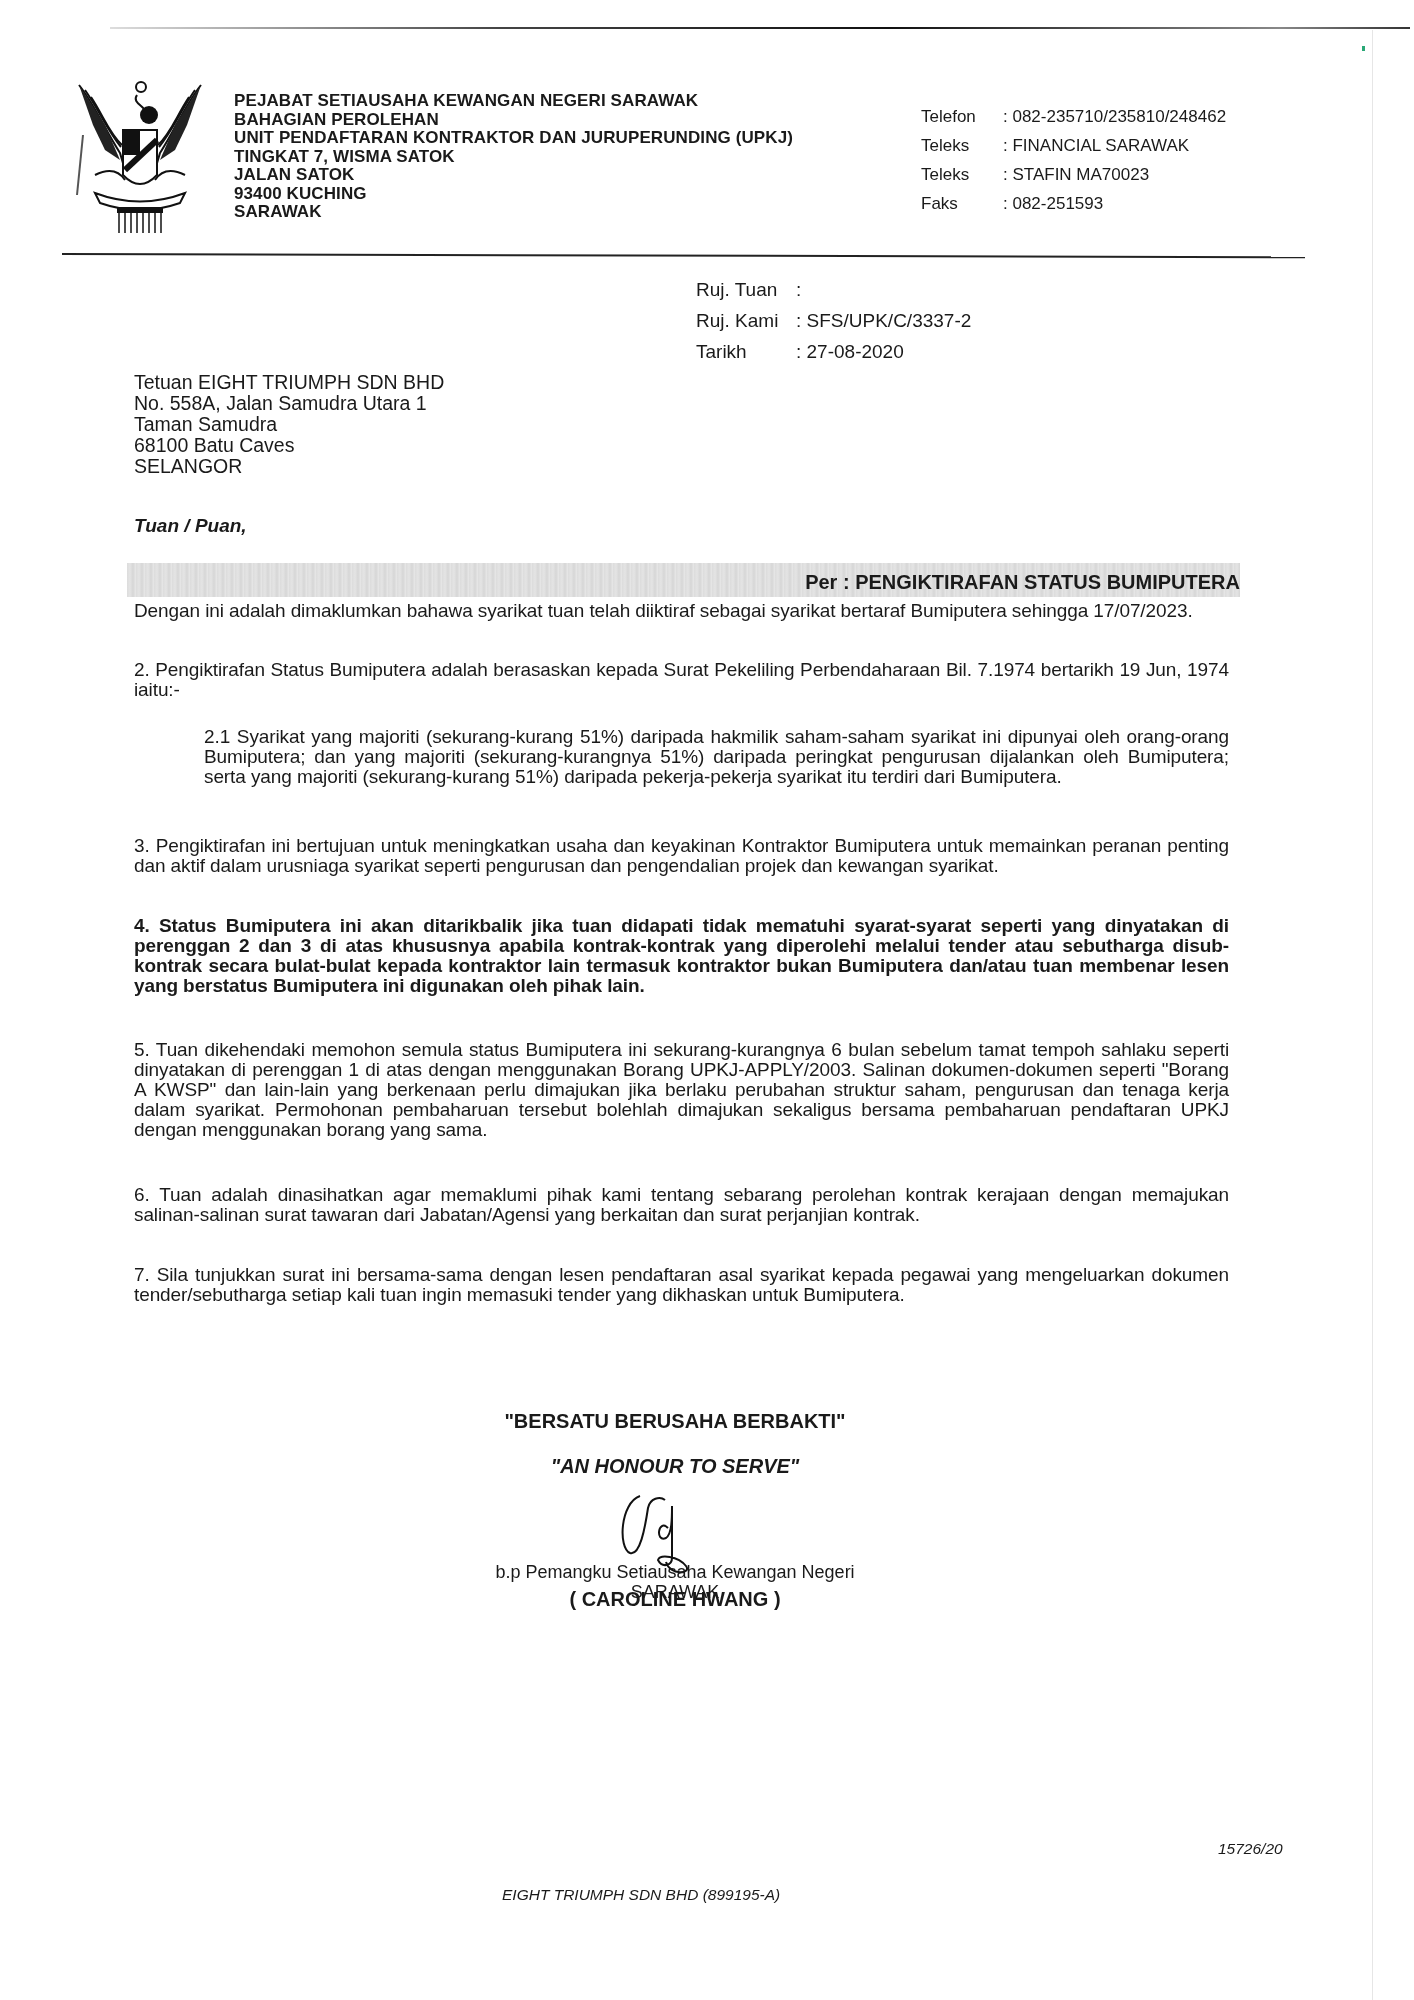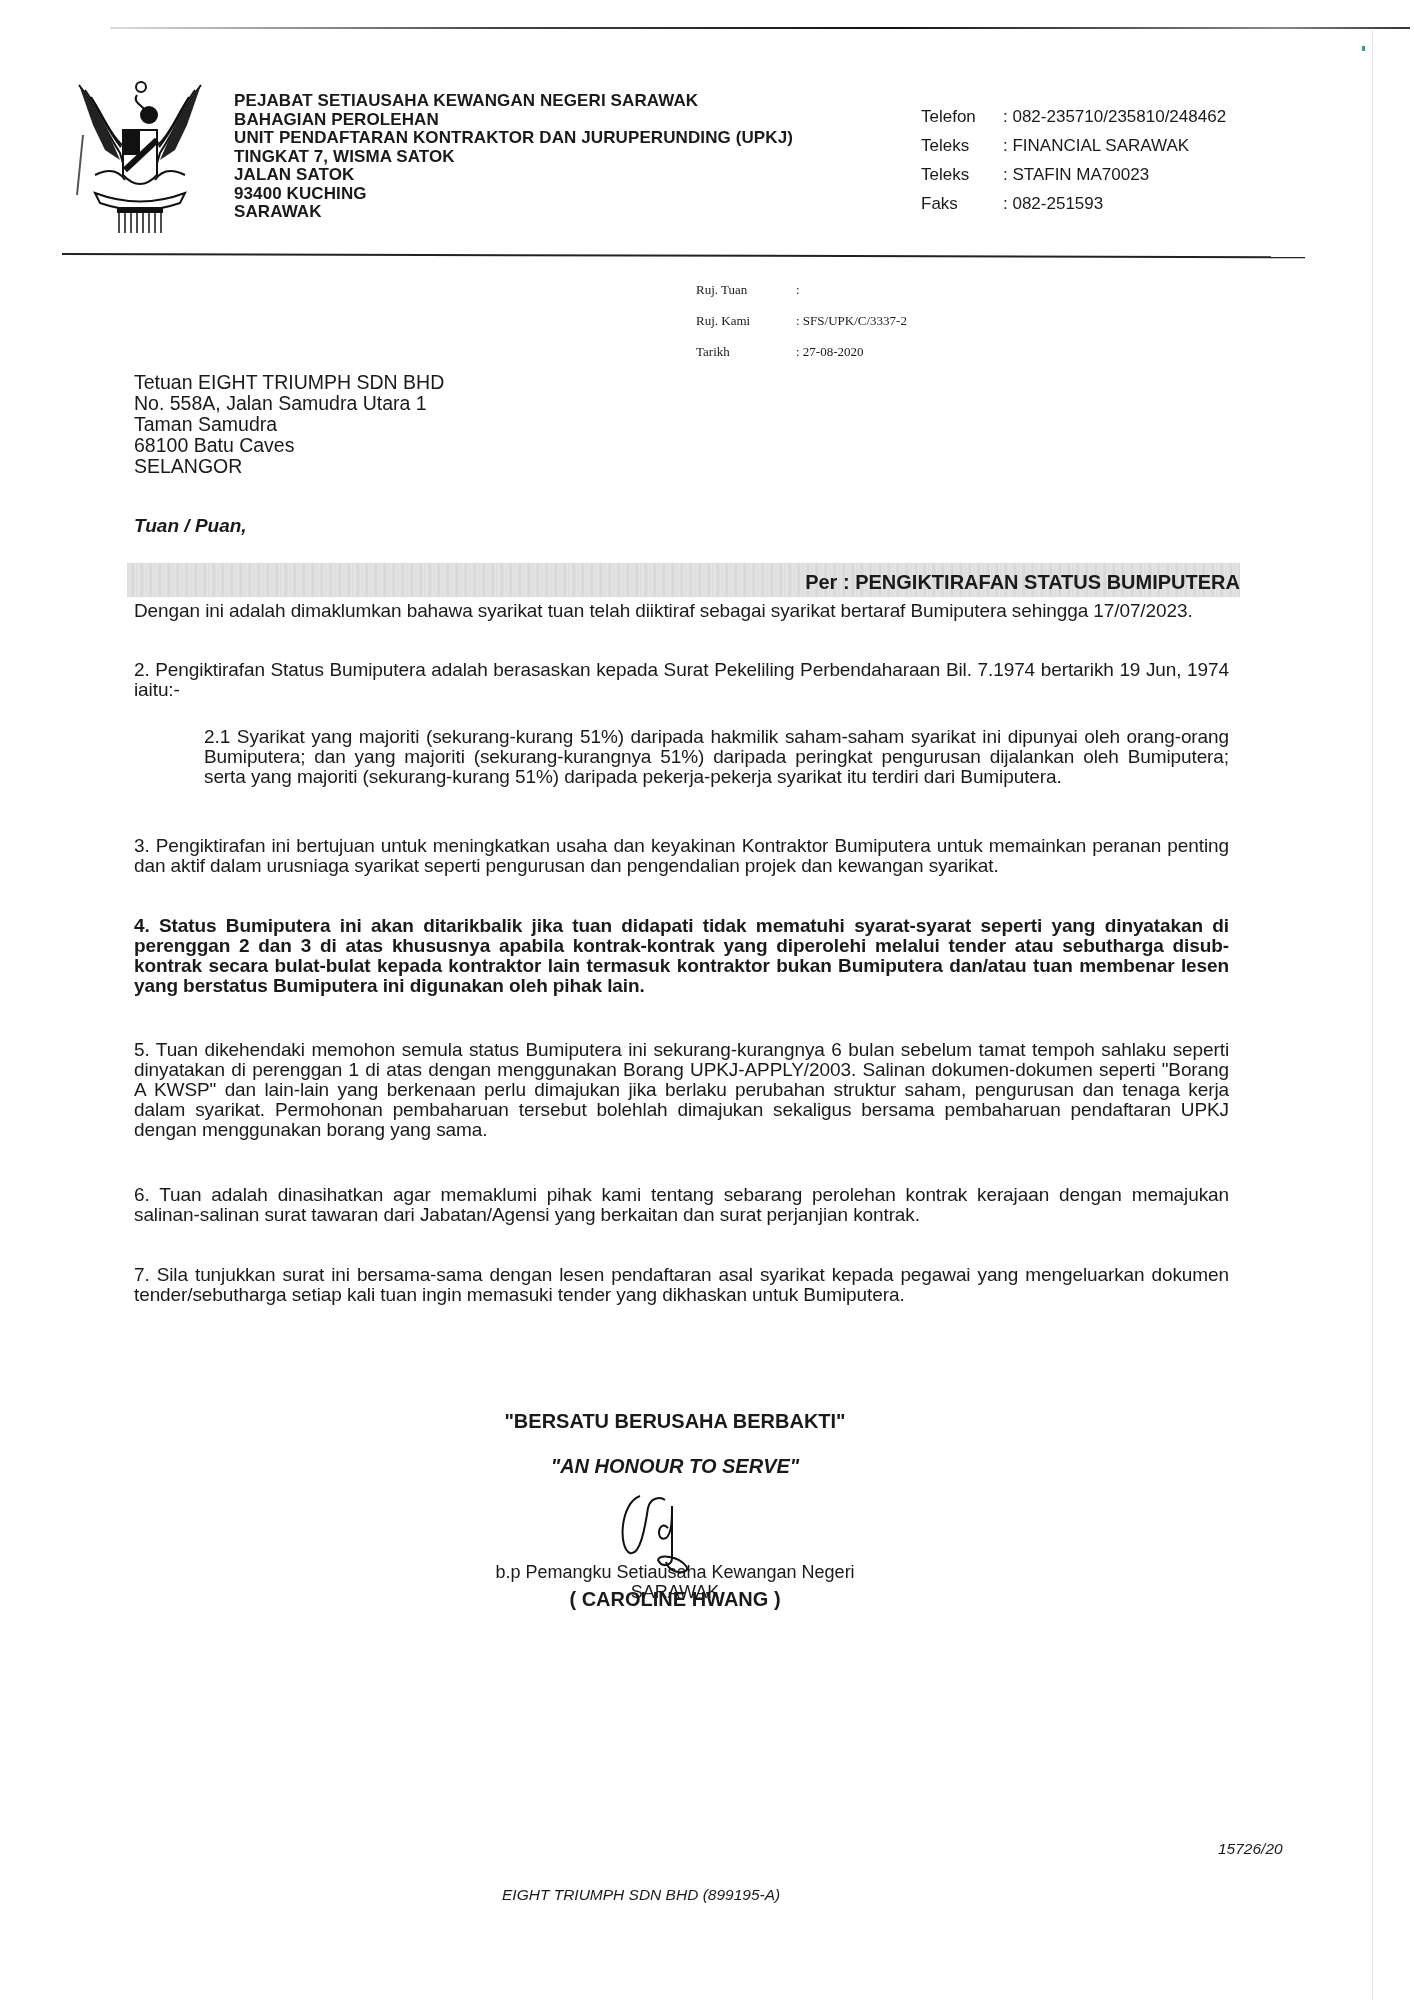--- a/index.html
+++ b/index.html
@@ -23,21 +23,21 @@
   .contact {
     position: absolute; left: 921px; top: 102px; font-size: 17px; line-height: 29px;
   }
   .contact .row { display: flex; white-space: nowrap; }
   .contact .lbl { width: 82px; }
   .header-rule {
     position: absolute; left: 62px; top: 253px; width: 1243px; height: 2px; background: #222;
     transform: rotate(0.15deg); transform-origin: left;
   }
 
-  .refs { position: absolute; left: 696px; top: 274px; font-size: 13px; line-height: 31px; font-family: Liberation Serif, serif; }
+  .refs { position: absolute; left: 696px; top: 274px; font-size: 19px; line-height: 31px; }
   .refs .row { display: flex; white-space: nowrap; }
   .refs .lbl { width: 100px; }
 
   .address { position: absolute; left: 134px; top: 372px; font-size: 19.5px; line-height: 21px; }
   .address div { white-space: nowrap; }
 
   .salutation { position: absolute; left: 134px; top: 515px; font-size: 19px; font-weight: bold; font-style: italic; }
 
   .subject-bar {
     position: absolute; left: 127px; top: 563px; width: 1113px; height: 34px;

